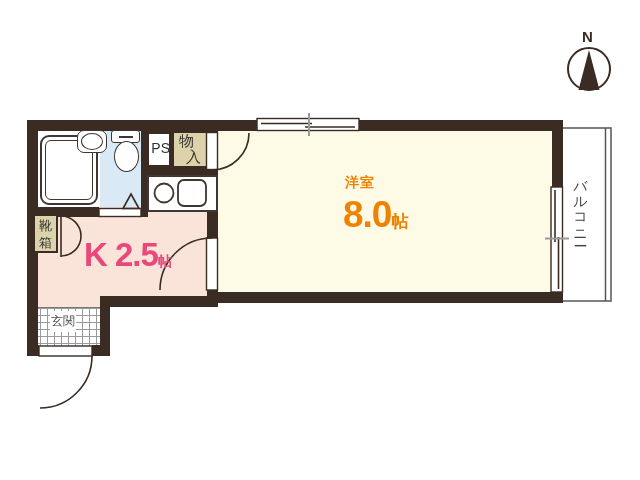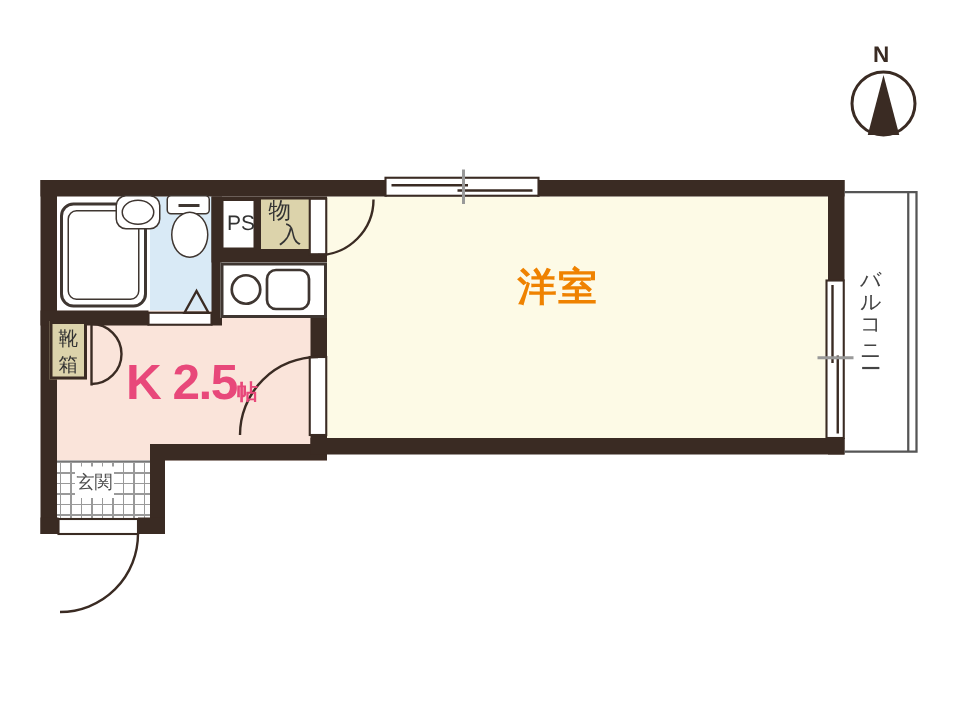--- a/index.html
+++ b/index.html
@@ -38,21 +38,21 @@
   .box-counter{left:147px;top:175px;width:71px;height:37px;background:#fff;border:2.5px solid var(--fixture);box-sizing:border-box;}
   .tub{left:40px;top:135px;width:58px;height:70px;background:#fff;border:2.5px solid var(--fixture);border-radius:9px;box-sizing:border-box;}
   .tub-inner{left:3px;top:3px;width:46px;height:58px;border:1.5px solid var(--fixture);border-radius:6px;}
   .sink{left:77px;top:130px;width:30px;height:23px;background:#fff;border:1.8px solid var(--fixture);border-radius:7px;box-sizing:border-box;}
   .sink-oval{left:3px;top:2px;width:20px;height:15px;border:1.5px solid var(--fixture);border-radius:50%;}
   .toilet-tank{left:111px;top:130px;width:29px;height:13px;background:#fff;border:1.8px solid var(--fixture);border-radius:3px;box-sizing:border-box;}
   .toilet-tank-line{left:7px;top:5px;width:14px;height:2px;background:var(--fixture);}
   .toilet-bowl{left:114px;top:141px;width:25px;height:31px;background:#fff;border:1.8px solid var(--fixture);border-radius:50%;box-sizing:border-box;}
   
   .lbl{color:#3a3a3a;}
-  .lbl-western-name{left:345px;top:174px;font-size:26px;font-weight:bold;color:var(--room-label-orange);letter-spacing:1px;}
+  .lbl-western-name{left:345px;top:174px;font-size:14px;font-weight:bold;color:var(--room-label-orange);letter-spacing:1px;}
   .lbl-western-size{left:343px;top:194px;font-size:37px;font-weight:900;color:var(--room-label-orange);letter-spacing:-1px;}
   .lbl-western-size .unit{font-size:17px;font-weight:bold;letter-spacing:0;}
   .lbl-kitchen{left:84px;top:236px;font-size:33px;font-weight:900;color:var(--kitchen-label-pink);letter-spacing:-1px;}
   .lbl-kitchen .unit{font-size:14px;font-weight:bold;letter-spacing:0;}
   .lbl-genkan{left:50px;top:311px;font-size:12px;color:#4b4b4b;background:#fff;padding:0 1px;line-height:21px;}
   .lbl-kutsubako{left:35px;top:217px;width:21px;font-size:13px;line-height:17px;text-align:center;color:#333;}
   .lbl-ps{left:148px;top:140px;width:22px;text-align:right;font-size:14px;color:#333;}
   .lbl-monoiri{left:174px;top:133px;width:32px;font-size:15px;line-height:16px;color:#333;}
   .lbl-monoiri .l1{display:block;padding-left:5px;}
   .lbl-monoiri .l2{display:block;padding-left:12px;}
@@ -160,20 +160,21 @@
       <rect x="178" y="180" width="28" height="26" rx="6" fill="#fff" stroke="#3f3631" stroke-width="1.8"></rect>
     </g>
 
     <g>
       <circle cx="589" cy="69" r="21" fill="none" stroke="#3a2b23" stroke-width="2"></circle>
       <polygon points="589,50 578.5,90 599.5,90" fill="#3a2b23"></polygon>
     </g>
   </svg>
 
   <div class="abs lbl lbl-western-name">洋室</div>
+  <div class="abs lbl lbl-western-size"><span>8.0</span><span class="unit">帖</span></div>
   <div class="abs lbl lbl-kitchen"><span>K 2.5</span><span class="unit">帖</span></div>
   <div class="abs lbl lbl-genkan">玄関</div>
   <div class="abs lbl lbl-kutsubako"><span>靴</span><br><span>箱</span></div>
   <div class="abs lbl lbl-ps">PS</div>
   <div class="abs lbl lbl-monoiri">
       <span class="l1">物</span>
       <span class="l2">入</span>
     </div>
   <div class="abs lbl lbl-balcony">バルコニー</div>
   <div class="abs lbl lbl-north">N</div>

